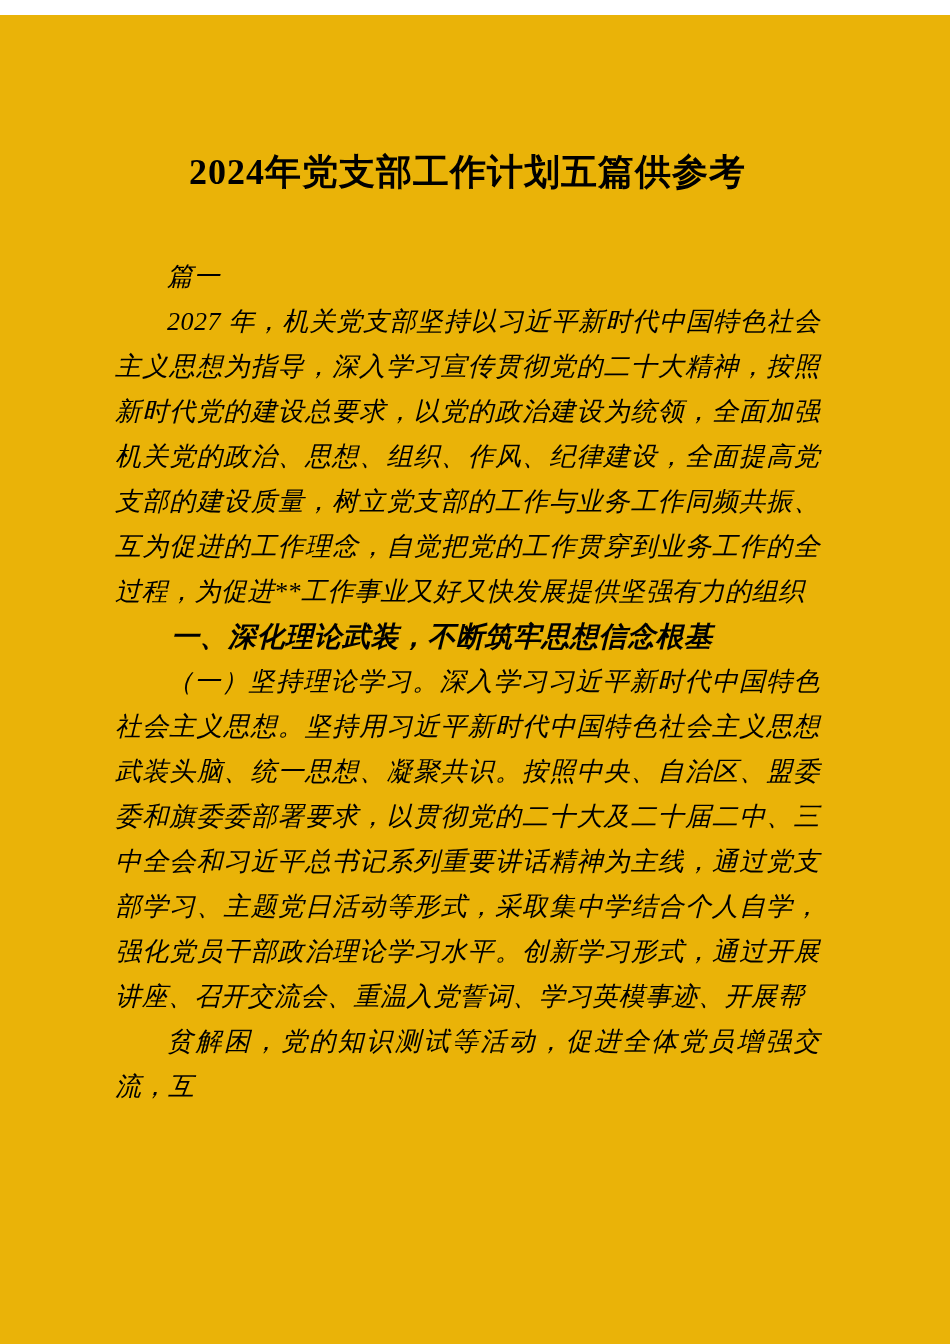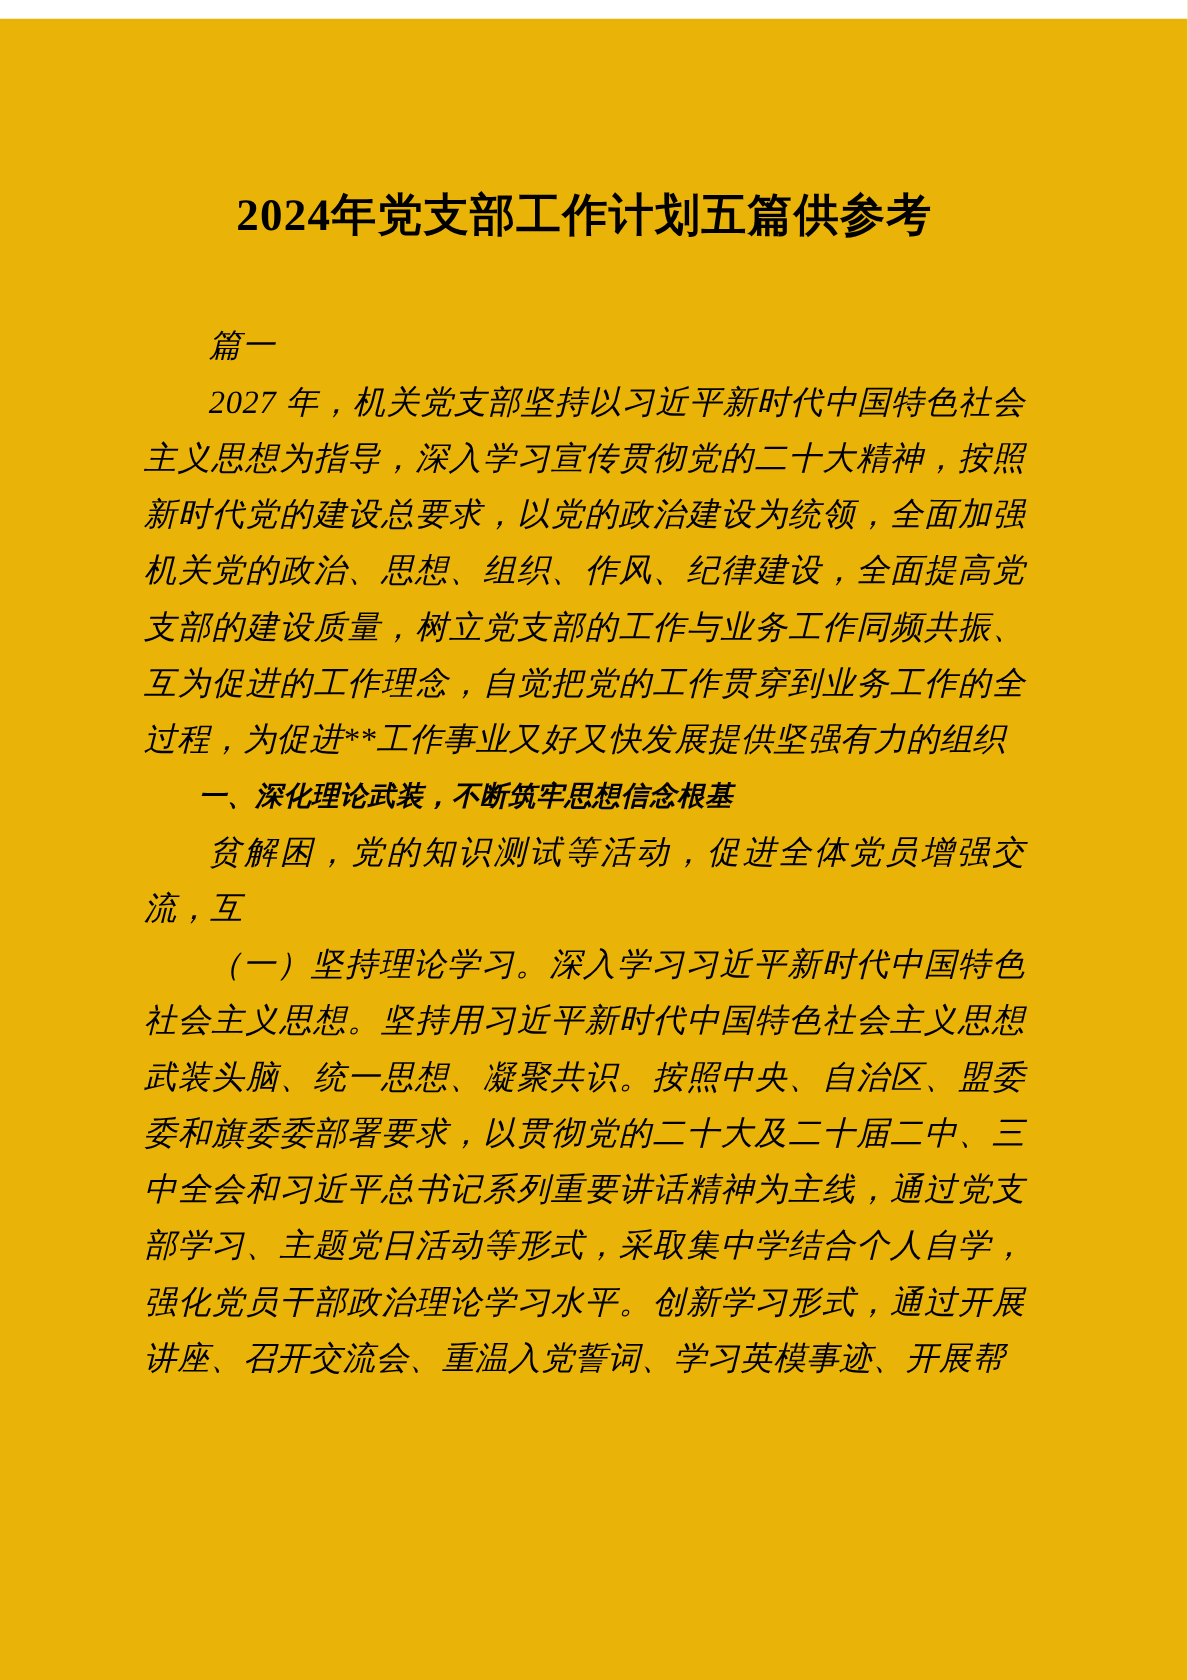--- a/index.html
+++ b/index.html
@@ -38,38 +38,38 @@
   .para {
     margin: 0;
     text-align: justify;
     text-justify: inter-character;
     text-indent: 2em;
     letter-spacing: 0.5px;
   }
   .section-heading {
     margin: 0;
     font-family: "Liberation Sans", "DejaVu Sans", sans-serif;
-    font-size: 22px;
+    font-size: 28px;
     font-weight: 700;
     line-height: 45px;
     text-indent: 2em;
     letter-spacing: 0.5px;
   }
 </style>
 </head>
 <body>
 
 <div class="page">
   <h1 class="doc-title">2024年党支部工作计划五篇供参考</h1>
 
   <div class="doc-body">
     <p class="para">篇一</p>
 
     <p class="para">2027 年，机关党支部坚持以习近平新时代中国特色社会主义思想为指导，深入学习宣传贯彻党的二十大精神，按照新时代党的建设总要求，以党的政治建设为统领，全面加强机关党的政治、思想、组织、作风、纪律建设，全面提高党支部的建设质量，树立党支部的工作与业务工作同频共振、互为促进的工作理念，自觉把党的工作贯穿到业务工作的全过程，为促进**工作事业又好又快发展提供坚强有力的组织</p>
 
 
     <h2 class="section-heading">一、深化理论武装，不断筑牢思想信念根基</h2>
 
+    <p class="para">（一）坚持理论学习。深入学习习近平新时代中国特色社会主义思想。坚持用习近平新时代中国特色社会主义思想武装头脑、统一思想、凝聚共识。按照中央、自治区、盟委委和旗委委部署要求，以贯彻党的二十大及二十届二中、三中全会和习近平总书记系列重要讲话精神为主线，通过党支部学习、主题党日活动等形式，采取集中学结合个人自学，强化党员干部政治理论学习水平。创新学习形式，通过开展讲座、召开交流会、重温入党誓词、学习英模事迹、开展帮</p>
+
     <p class="para">贫解困，党的知识测试等活动，促进全体党员增强交流，互</p>
-
-    <p class="para">（一）坚持理论学习。深入学习习近平新时代中国特色社会主义思想。坚持用习近平新时代中国特色社会主义思想武装头脑、统一思想、凝聚共识。按照中央、自治区、盟委委和旗委委部署要求，以贯彻党的二十大及二十届二中、三中全会和习近平总书记系列重要讲话精神为主线，通过党支部学习、主题党日活动等形式，采取集中学结合个人自学，强化党员干部政治理论学习水平。创新学习形式，通过开展讲座、召开交流会、重温入党誓词、学习英模事迹、开展帮</p>
   </div>
 </div>
 
 </body></html>

